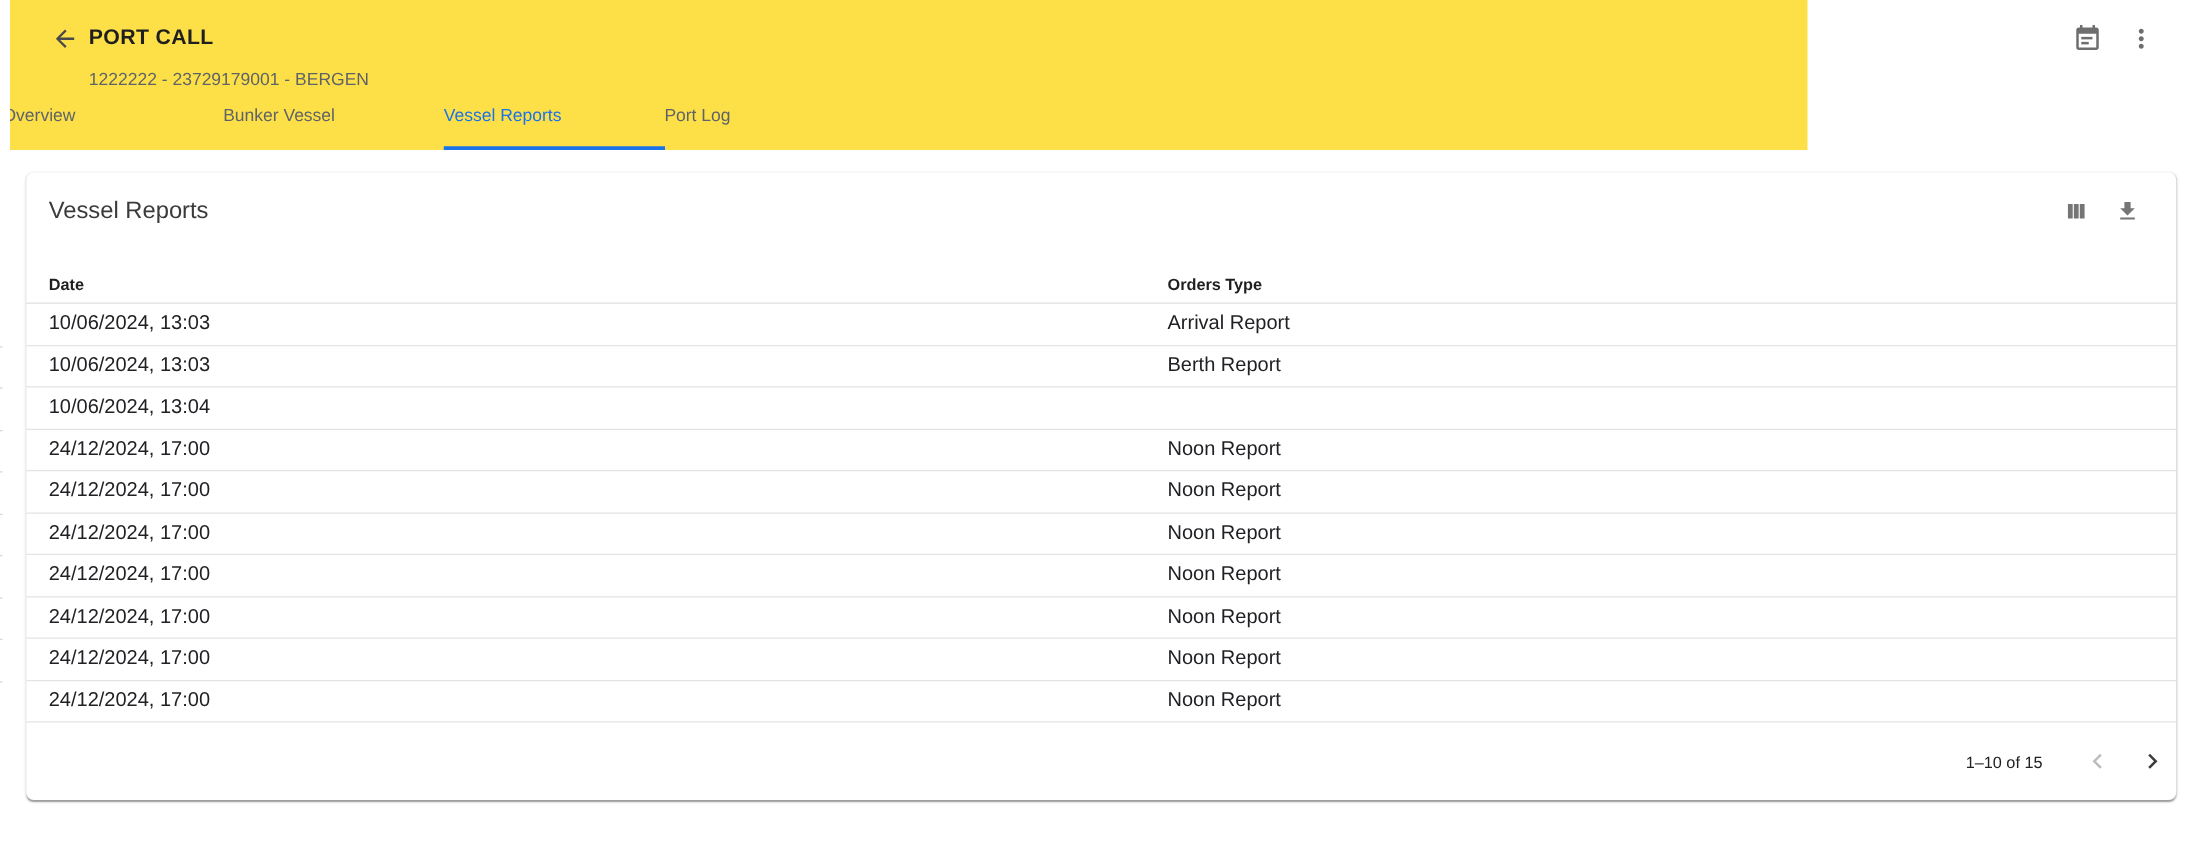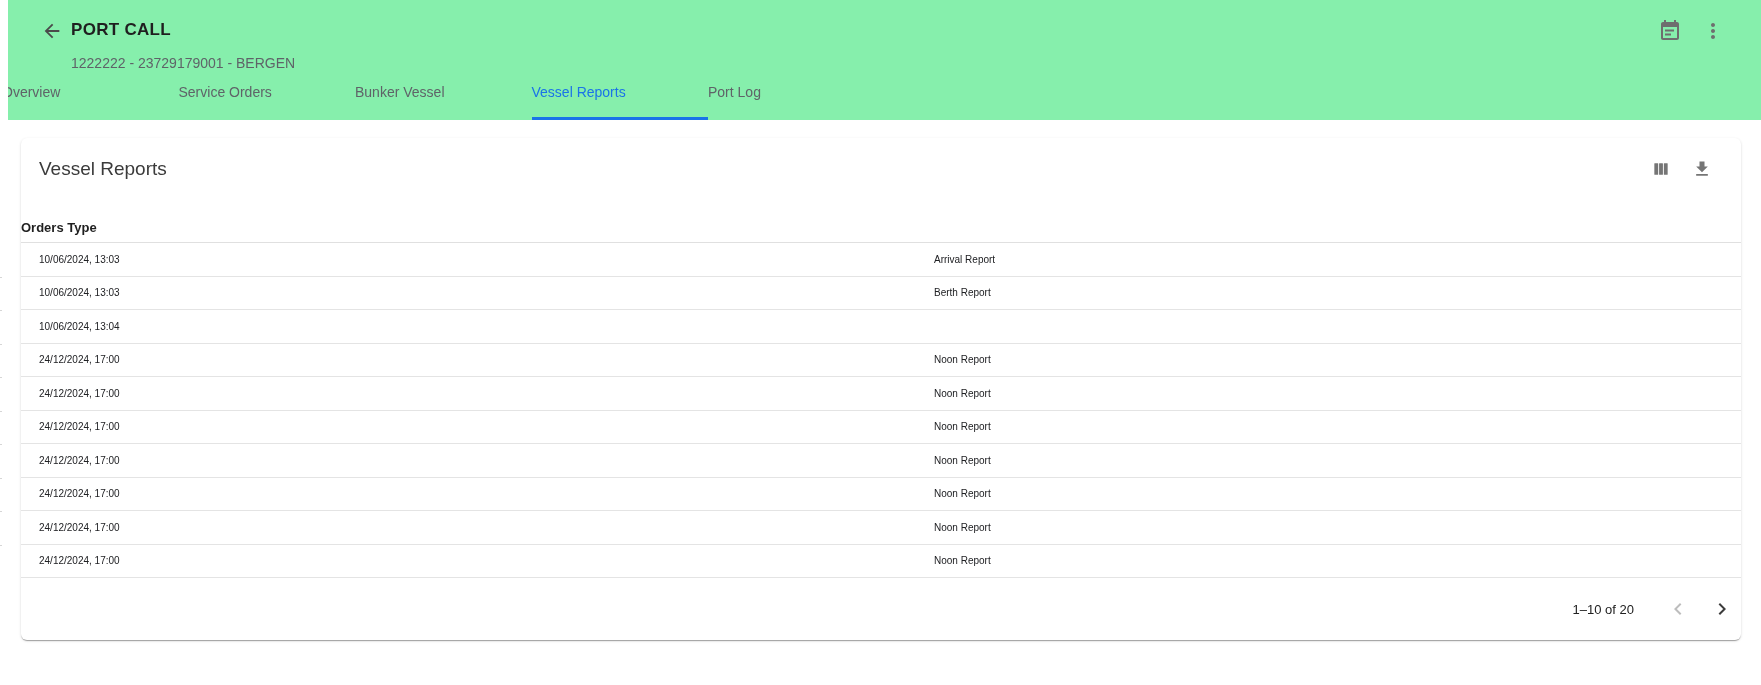--- a/index.html
+++ b/index.html
@@ -13,22 +13,22 @@
   
   .left-strip {
     position: absolute; left: 0; top: 0; width: 8px; height: 685px;
     background: #ffffff; z-index: 30;
   }
   .left-strip .tick {
     position: absolute; left: 0; width: 2px; height: 1px; background: #d6d6d6;
   }
   
   .header {
-    position: absolute; left: 0; top: 0; width: 1761px; height: 120px;
-    background: #86efac; z-index: 10;
+    position: absolute; left: 0; top: 0; width: 1446px; height: 120px;
+    background: #fde047; z-index: 10;
   }
   .back-btn {
     position: absolute; left: 38px; top: 17px; width: 28px; height: 28px;
     border: none; background: transparent; cursor: pointer; color: #4a4a4a;
     display: flex; align-items: center; justify-content: center;
   }
   .title-wrap { position: absolute; left: 71px; top: 20px; }
   .page-title {
     font-size: 17px; font-weight: 700; letter-spacing: 0.3px;
     color: #1f1f1f; line-height: 19px;
@@ -83,21 +83,21 @@
     height: 43px; display: flex; align-items: flex-end; padding-bottom: 7px;
     border-bottom: 1px solid #e0e0e0;
   }
   .th { font-size: 13px; font-weight: 700; color: #1f1f1f; }
   .cell-date { width: 913px; padding-left: 18px; }
   .cell-type { flex: 1; }
   .trow {
     height: 33.5px; display: flex; align-items: center;
     border-bottom: 1px solid #e4e4e4; cursor: pointer;
   }
-  .cell { font-size: 10px; color: #202124; white-space: nowrap; }
+  .cell { font-size: 16px; color: #202124; white-space: nowrap; }
   
   .pagination {
     height: 62px; display: flex; align-items: center; justify-content: flex-end;
     padding-right: 1px;
   }
   .page-range { font-size: 13px; color: #212121; margin-right: 26px; }
   .pager-btn {
     width: 36px; height: 36px; border: none; background: transparent;
     display: flex; align-items: center; justify-content: center; cursor: pointer;
     color: #3c3c3c; border-radius: 50%;
@@ -150,23 +150,20 @@
           <path fill="currentColor" d="M12 8c1.1 0 2-.9 2-2s-.9-2-2-2-2 .9-2 2 .9 2 2 2zm0 2c-1.1 0-2 .9-2 2s.9 2 2 2 2-.9 2-2-.9-2-2-2zm0 6c-1.1 0-2 .9-2 2s.9 2 2 2 2-.9 2-2-.9-2-2-2z"></path>
         </svg>
     </span>
   </button>
 
   <nav class="tabs">
     <button class="tab">
         <span>Overview</span>
       </button>
     <button class="tab">
-        <span>Service Orders</span>
-      </button>
-    <button class="tab">
         <span>Bunker Vessel</span>
       </button>
     <button class="tab active">
         <span>Vessel Reports</span>
         <span class="underline"></span>
       </button>
     <button class="tab">
         <span>Port Log</span>
       </button>
   </nav>
@@ -187,20 +184,21 @@
     <button class="card-iconbtn">
       <span style="display:flex">
         <svg width="20" height="20" viewBox="0 0 24 24">
             <path fill="currentColor" d="M19 9h-4V3H9v6H5l7 7 7-7zM5 18v2h14v-2H5z"></path>
           </svg>
       </span>
     </button>
   </div>
 
   <div class="thead">
+    <div class="th cell-date">Date</div>
     <div class="th cell-type">Orders Type</div>
   </div>
 
   <div class="tbody" id="tbody">
   <div class="trow">
     <div class="cell cell-date">10/06/2024, 13:03</div>
     <div class="cell cell-type">Arrival Report</div>
   </div>
 
   <div class="trow">
@@ -242,21 +240,21 @@
     <div class="cell cell-type">Noon Report</div>
   </div>
 
   <div class="trow">
     <div class="cell cell-date">24/12/2024, 17:00</div>
     <div class="cell cell-type">Noon Report</div>
   </div>
 </div>
 
   <div class="pagination">
-    <span class="page-range">1–10 of 20</span>
+    <span class="page-range">1–10 of 15</span>
     <button class="pager-btn" id="prev-btn" disabled="">
       <span style="display:flex">
         <svg width="24" height="24" viewBox="0 0 24 24">
             <path fill="currentColor" d="M15.41 7.41 14 6l-6 6 6 6 1.41-1.41L10.83 12z"></path>
           </svg>
       </span>
     </button>
     <button class="pager-btn" id="next-btn">
       <span style="display:flex">
         <svg width="24" height="24" viewBox="0 0 24 24">

